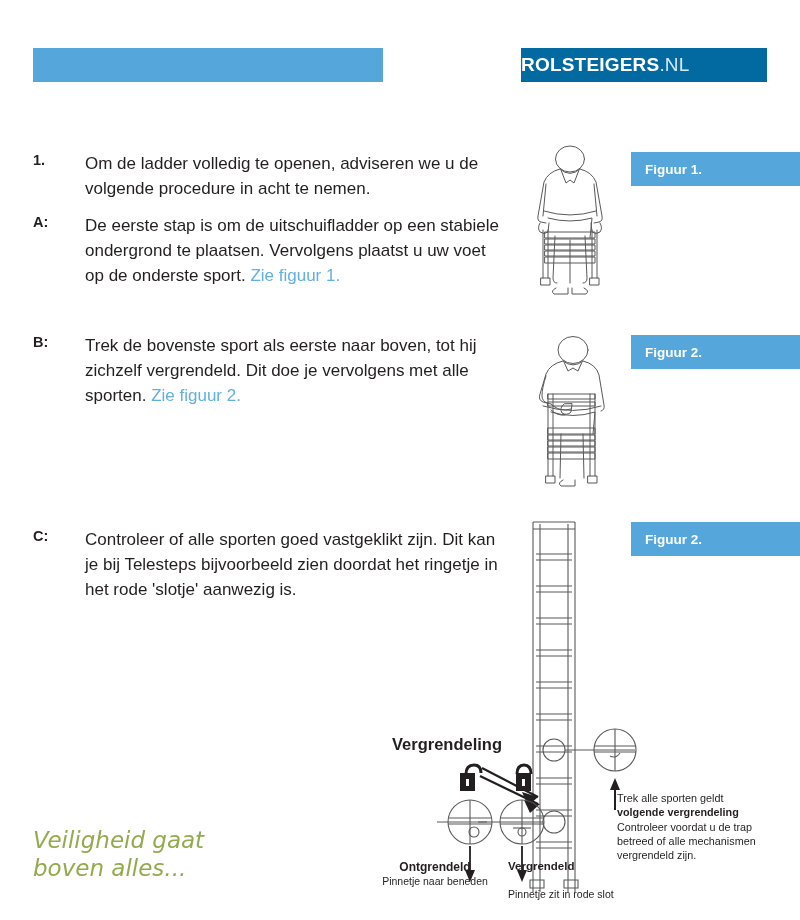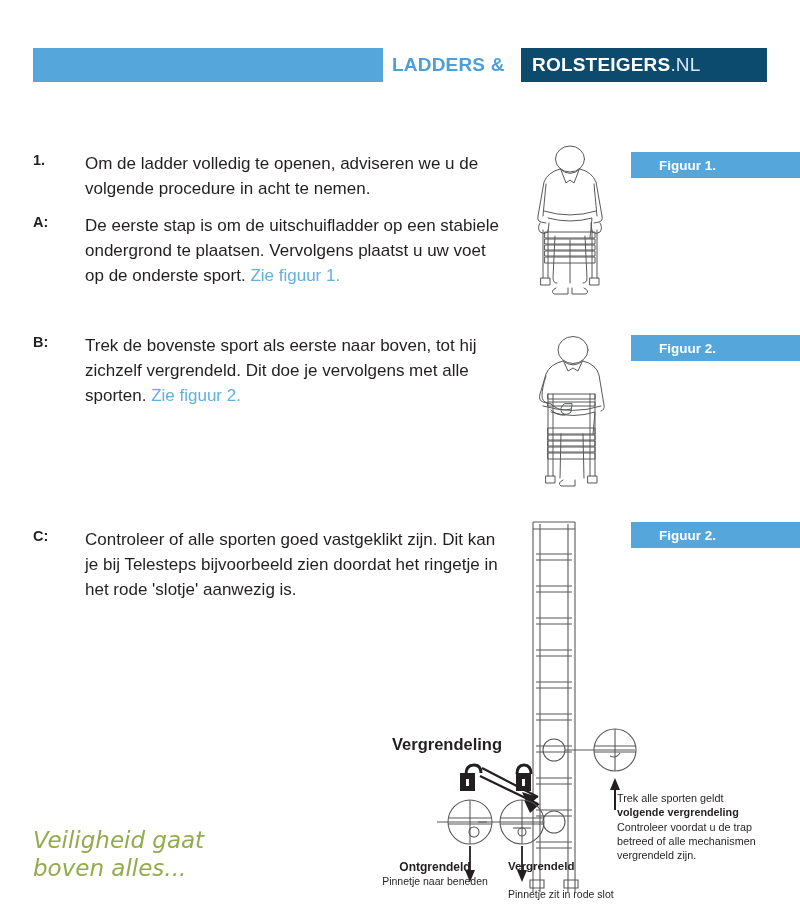--- a/index.html
+++ b/index.html
@@ -20,23 +20,22 @@
     background:#55a7db;
   }
   .header-brand-a {
     position:absolute; left:392px; top:0; height:34px;
     display:flex; align-items:center;
     color:#4d9fd6; font-size:19px; font-weight:bold; letter-spacing:0.2px;
     white-space:nowrap;
   }
   .header-bar-right {
     position:absolute; left:521px; top:0; width:246px; height:34px;
-    background:#0c4a6e;
+    background:#0369a1;
     display:flex; align-items:center;
-    padding-left:11px;
     white-space:nowrap;
   }
   .header-brand-b { color:#ffffff; font-size:19px; font-weight:bold; letter-spacing:0.2px; }
   .header-brand-tld { color:#d7eaf7; font-size:19px; font-weight:normal; letter-spacing:0.2px; }
 
   
   .step { position:absolute; left:33px; width:470px; }
   .step-marker {
     position:absolute; left:0; top:0; width:46px;
     font-size:14.5px; font-weight:bold; color:#231f20;
@@ -47,24 +46,24 @@
   }
   .link-ref { color:#62b0e0; }
 
   .step-1 { top:152px; }
   .step-a { top:214px; }
   .step-b { top:334px; }
   .step-c { top:528px; }
 
   
   .fig-label {
-    position:absolute; left:631px; width:169px; height:26px;
+    position:absolute; left:631px; width:169px; height:34px;
     background:#55a7db; color:#ffffff;
     font-size:13.5px; font-weight:bold;
-    display:flex; align-items:center; padding-left:28px;
+    display:flex; align-items:center; padding-left:14px;
   }
   .fig-label-1 { top:152px; }
   .fig-label-2 { top:335px; }
   .fig-label-3 { top:522px; }
 
   
   .illus { position:absolute; }
   .illus-fig1 { left:515px; top:140px; width:110px; height:180px; }
   .illus-fig2 { left:515px; top:330px; width:110px; height:180px; }
   .illus-fig3 { left:370px; top:510px; width:430px; height:400px; }
@@ -75,21 +74,20 @@
     font-family:"DejaVu Sans", sans-serif;
     font-style:italic; font-size:23px; line-height:1.22;
     color:#92ab4e; font-weight:300;
   }
 </style>
 </head>
 <body>
 
 <div class="header">
   <div class="header-bar-left"></div>
-  <div class="header-brand-a">LADDERS &amp;</div>
   <div class="header-bar-right">
     <span class="header-brand-b">ROLSTEIGERS</span>
       <span class="header-brand-tld">.NL</span>
   </div>
 </div>
 
 <div class="step step-1">
   <div class="step-marker">1.</div>
   <div class="step-body"><span>Om de ladder volledig te openen, adviseren we u de volgende procedure in acht te nemen.</span></div>
 </div>

